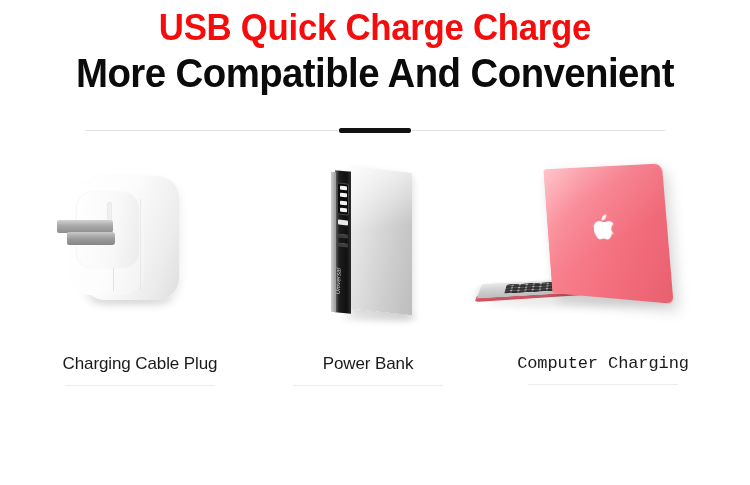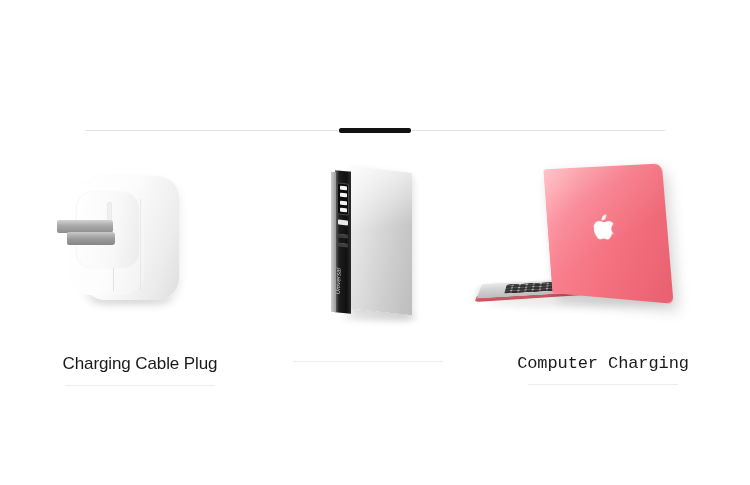--- a/index.html
+++ b/index.html
@@ -430,20 +430,24 @@
     border-radius: 50%;
     background: rgba(0,0,0,0.11);
     filter: blur(4px);
   }
 </style>
 </head>
 <body>
 
 <div class="banner">
 
+  <div class="heading-block">
+    <div class="headline-primary">USB Quick Charge Charge</div>
+    <div class="headline-secondary">More Compatible And Convenient</div>
+  </div>
 
   <div class="divider">
     <div class="divider-line"></div>
     <div class="divider-mark"></div>
   </div>
 
   <div class="product-row">
 
     <div class="product product-a">
       <div class="product-stage">
@@ -481,20 +485,21 @@
             <div class="bank-led"></div>
           </div>
           <div class="bank-btn"></div>
           <div class="bank-ports">
             <div class="bank-port"></div>
             <div class="bank-port"></div>
           </div>
           <div class="bank-brand">Universal</div>
         </div>
       </div>
+      <div class="product-caption">Power Bank</div>
       <div class="caption-rule"></div>
     </div>
 
     <div class="product product-c">
       <div class="product-stage">
         <div class="laptop">
           <div class="lap-shadow"></div>
           <div class="lap-bottom"></div>
           <div class="lap-base">
             <div class="lap-keys"></div>

